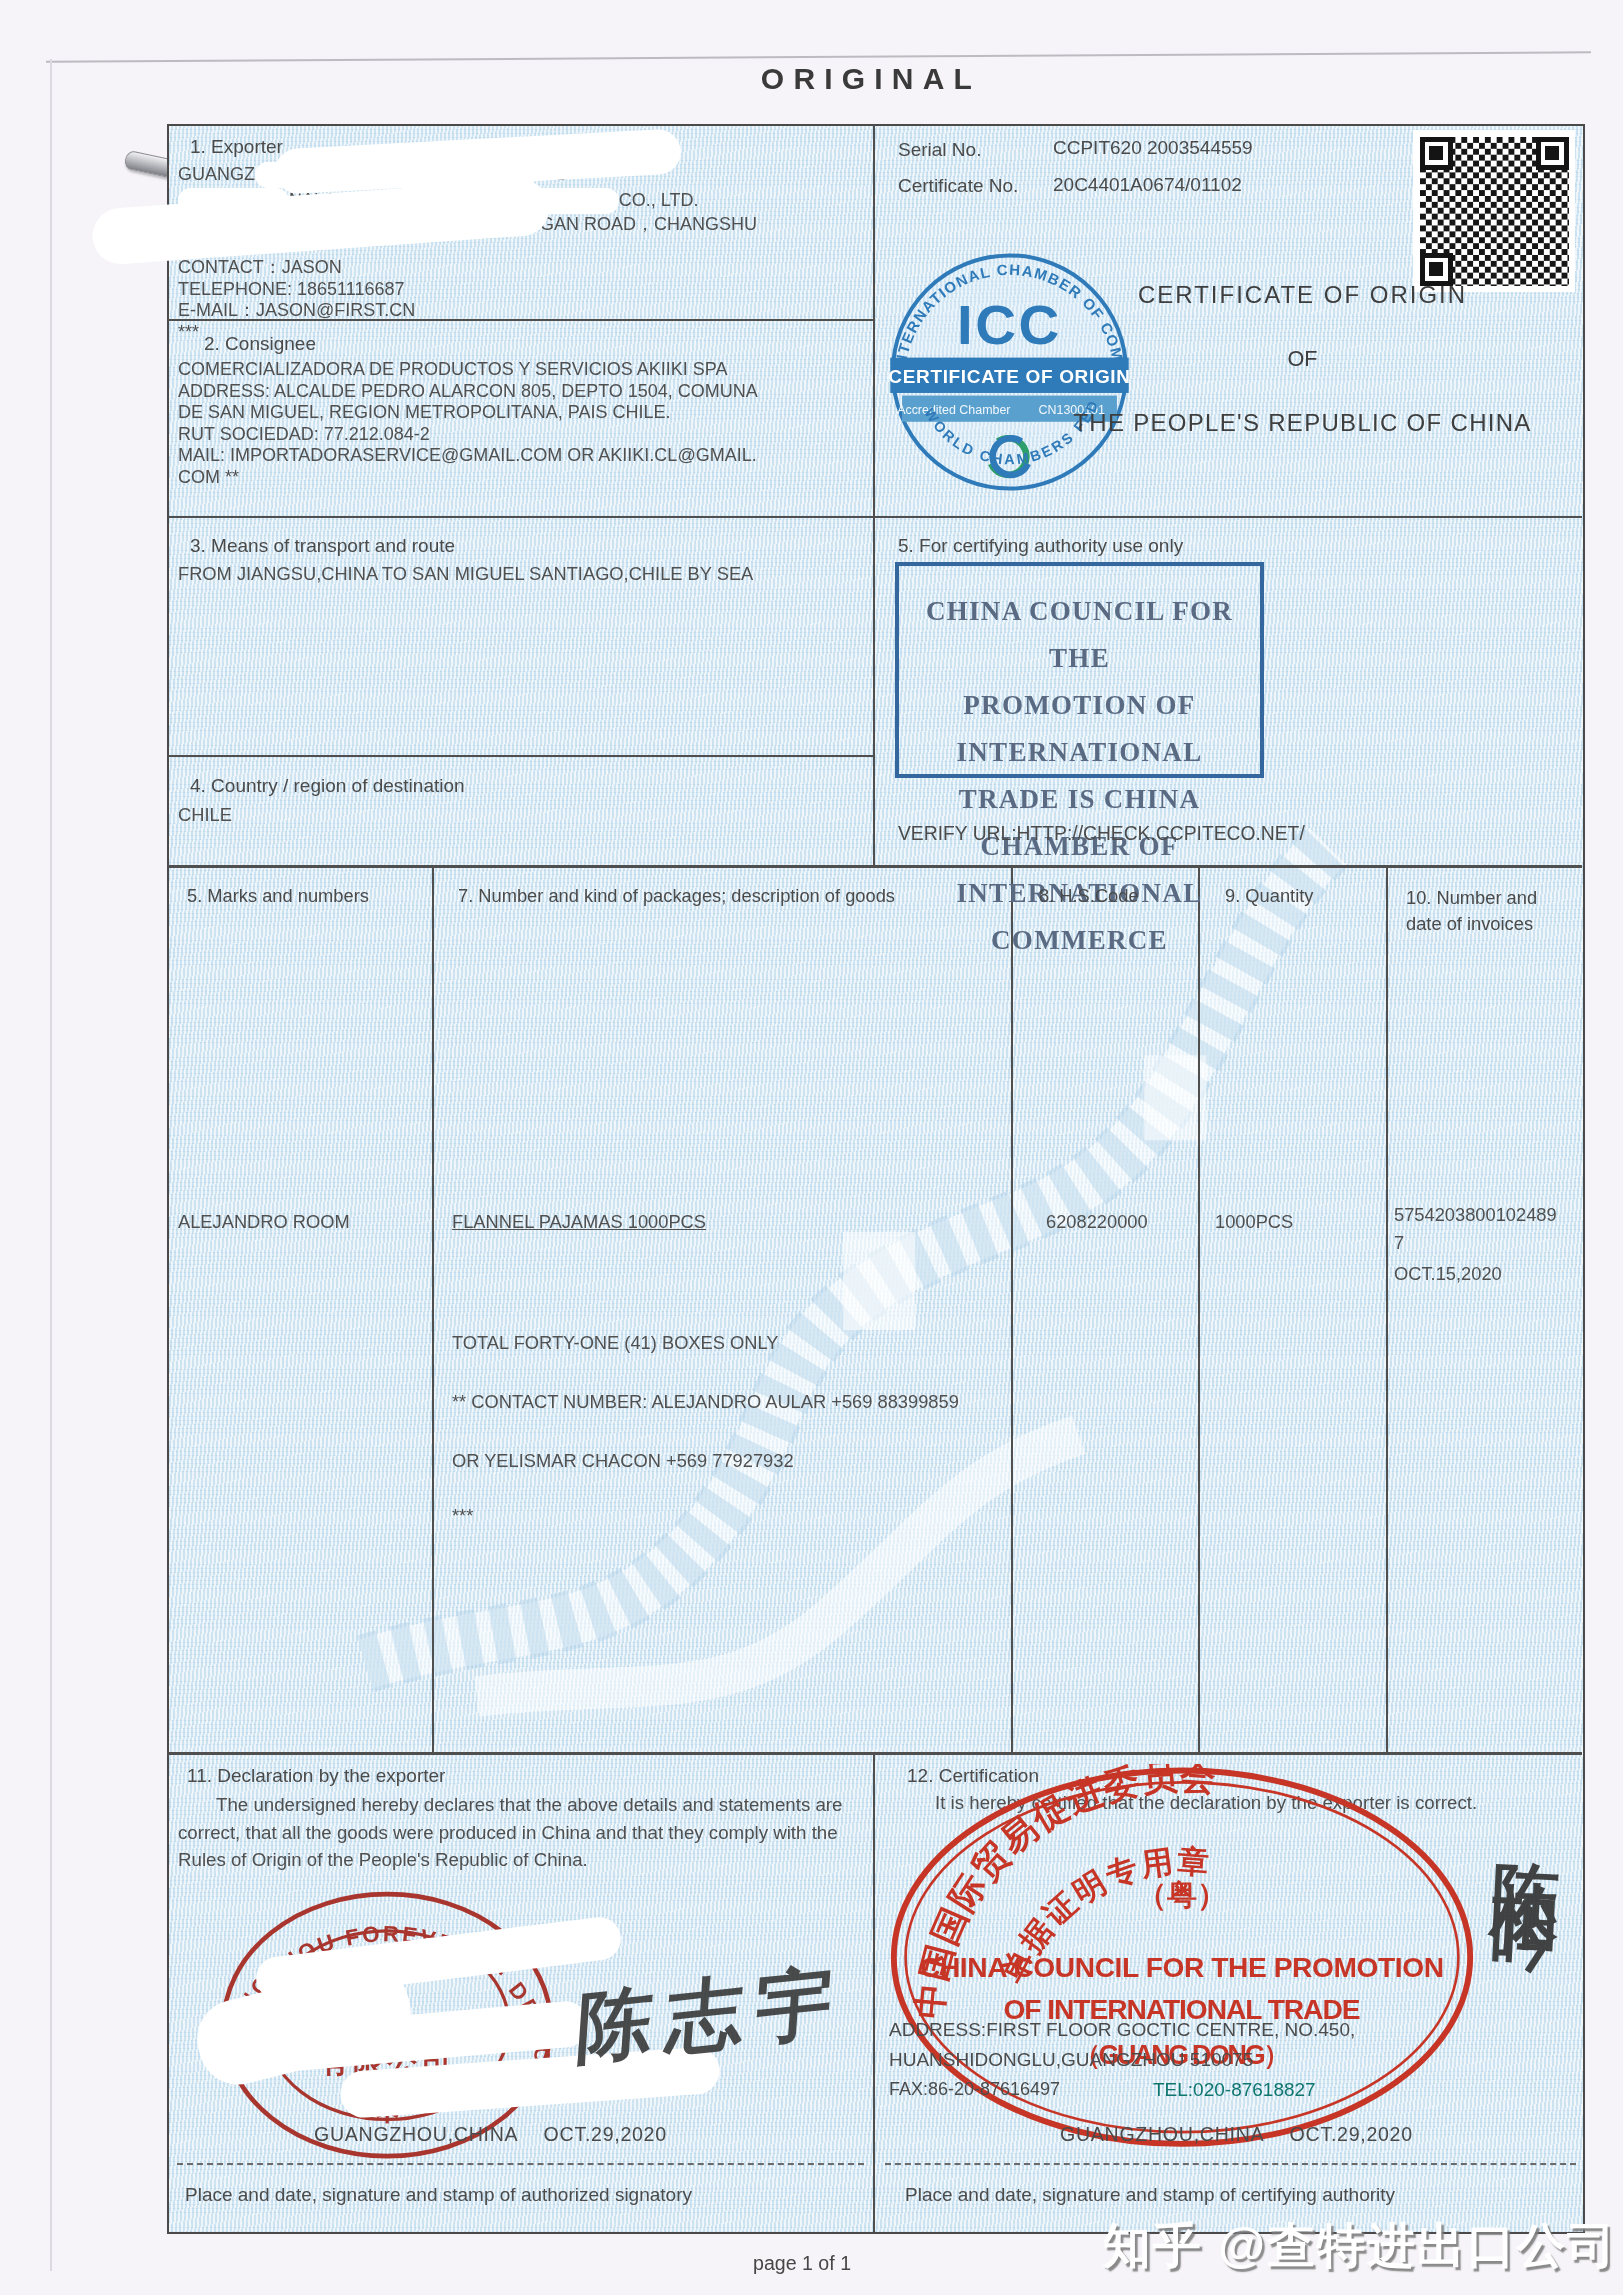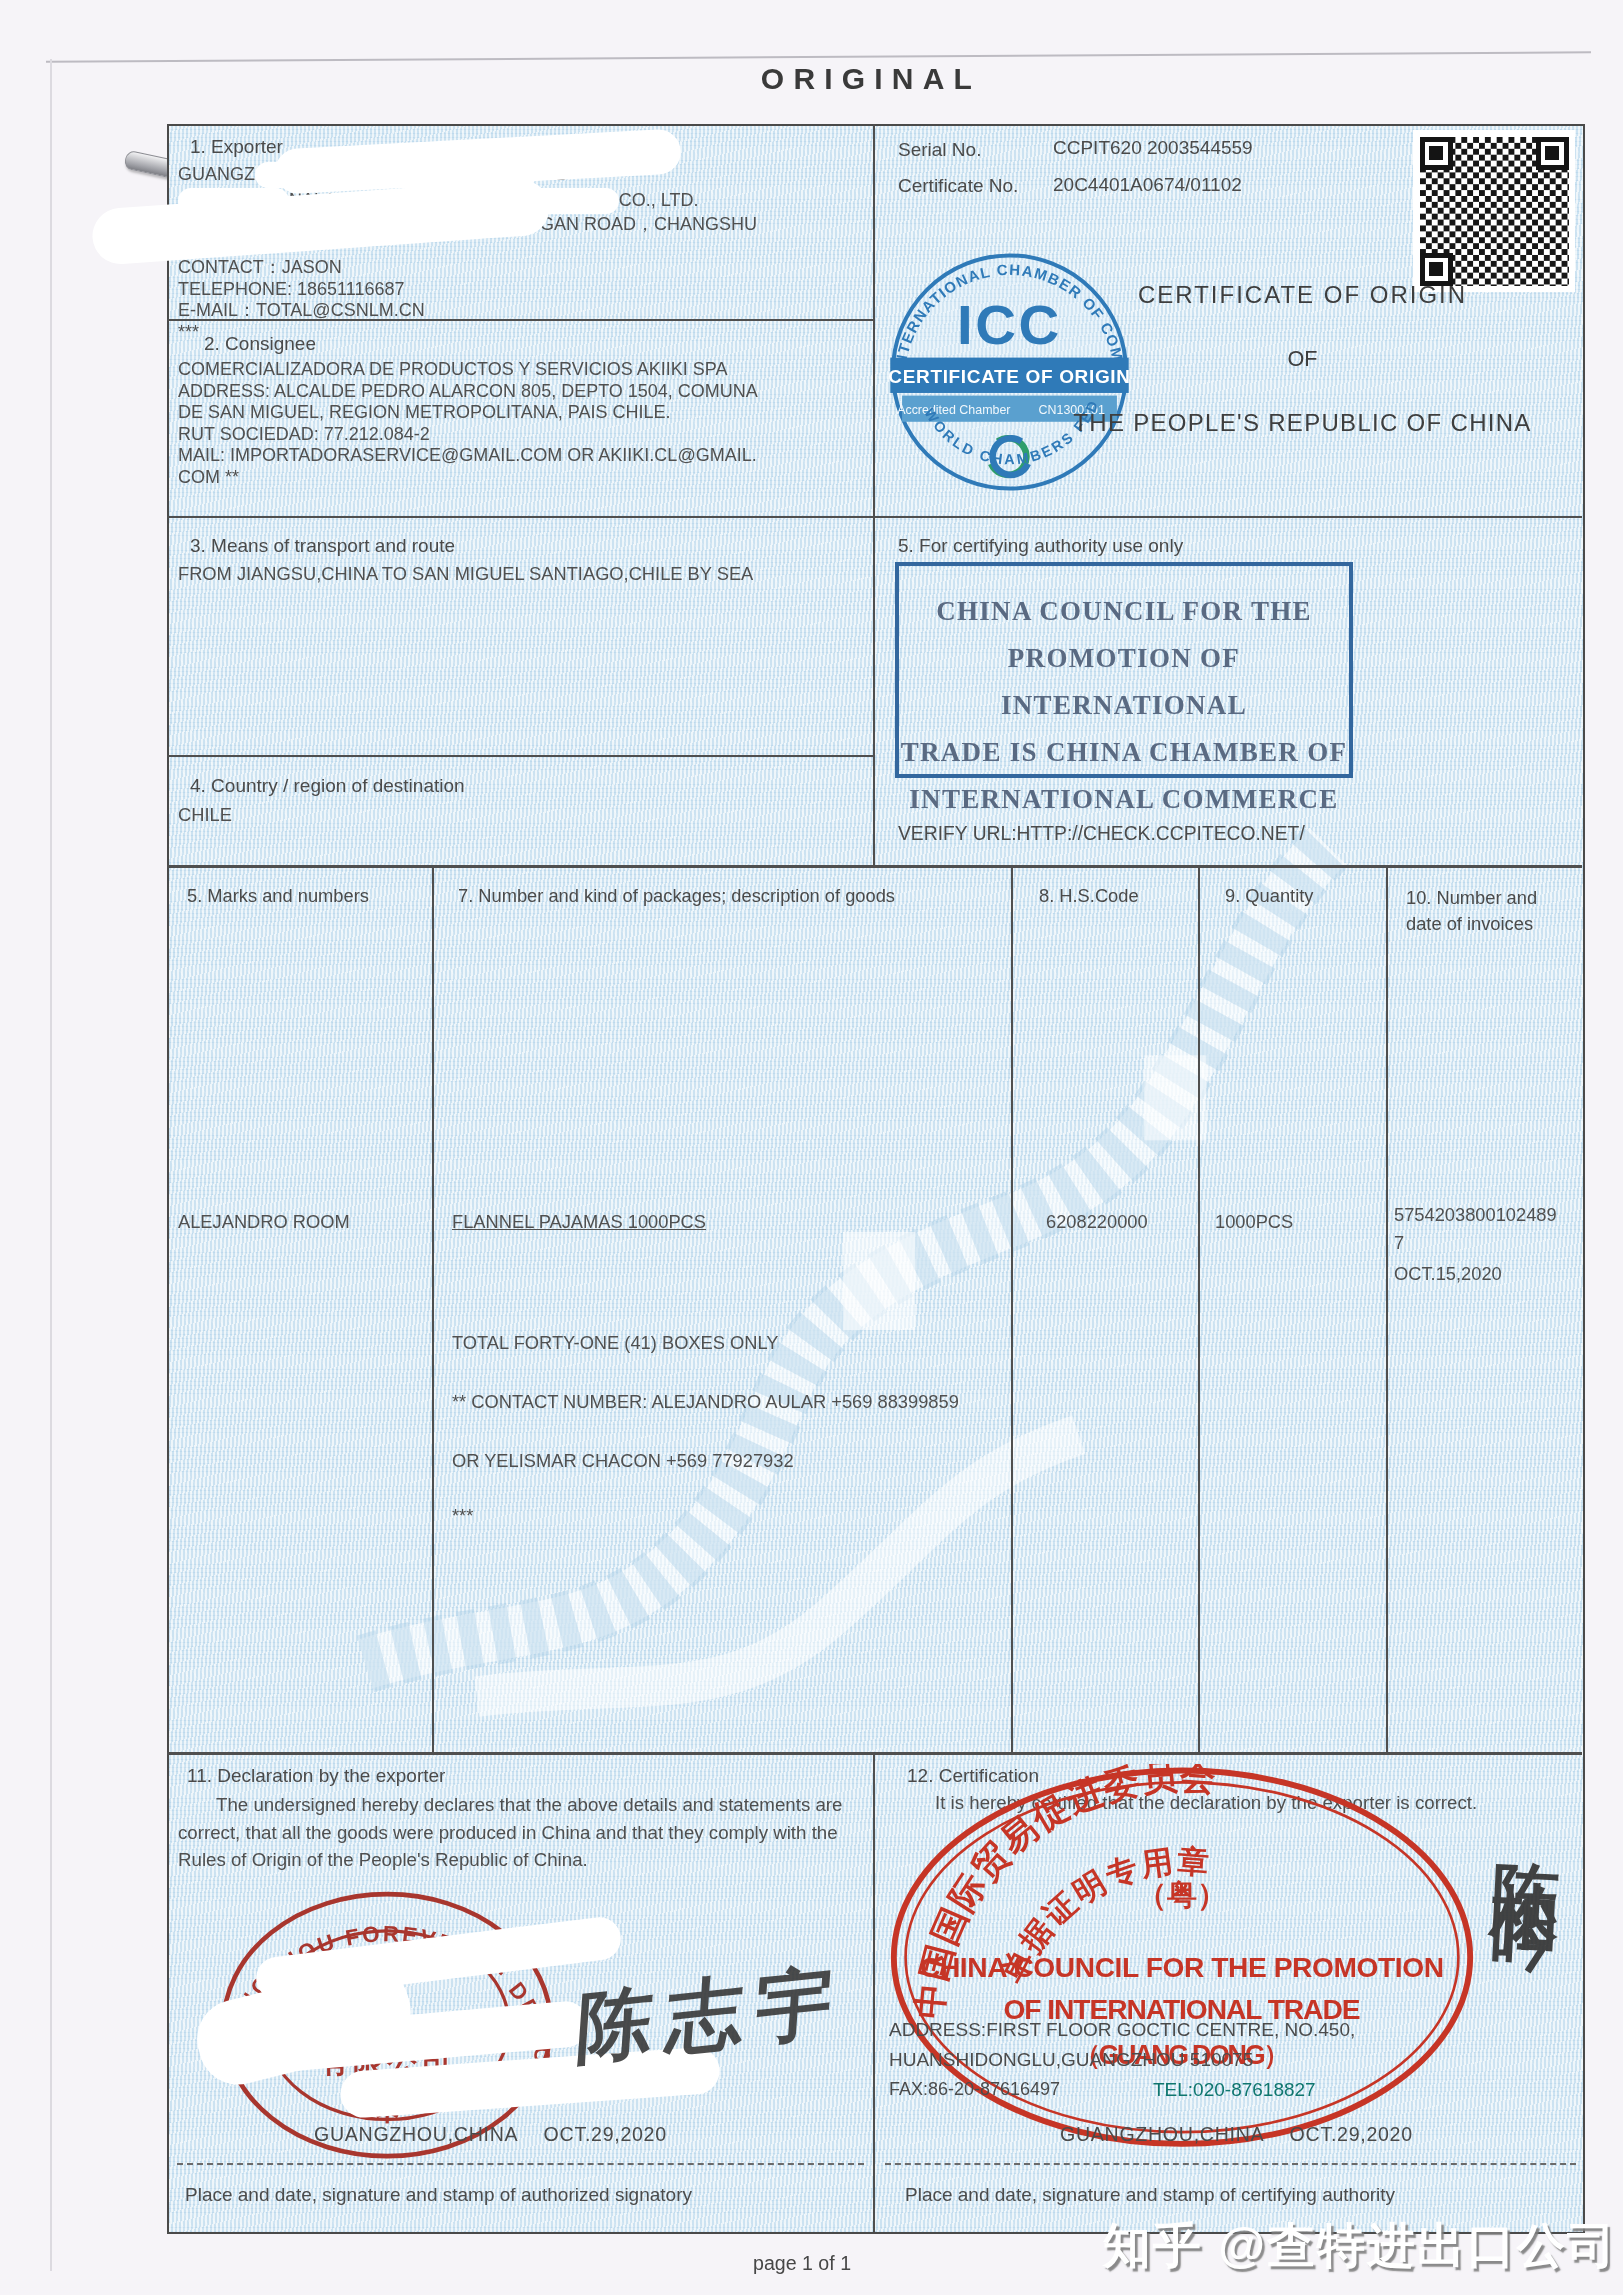--- a/index.html
+++ b/index.html
@@ -22,21 +22,21 @@
   .gline{position:absolute;background:#4f4f4f;}
   .title-original{position:absolute;left:668px;top:62px;width:406px;text-align:center;
         font-size:30px;font-weight:bold;letter-spacing:9.2px;color:#3a3a3a;}
   .lbl{font-size:19px;color:#4a4a4a;}
   .content{font-size:18px;color:#505050;line-height:21.6px;}
   .kv{font-size:19px;color:#4a4a4a;}
   .titleblock{position:absolute;left:1021px;top:281px;width:563px;text-align:center;color:#3e3e3e;}
   .titleblock .t1{font-size:24px;letter-spacing:2px;}
   .titleblock .t2{font-size:21.6px;margin-top:37px;}
   .titleblock .t3{font-size:24px;letter-spacing:1.3px;margin-top:37px;}
-  .bluebox{position:absolute;left:895px;top:562px;width:458px;height:216px;box-sizing:border-box;
+  .bluebox{position:absolute;left:895px;top:562px;width:369px;height:216px;box-sizing:border-box;
         border:4.6px solid #33679e;text-align:center;padding-top:22px;}
   .bluebox div{font-family:"Liberation Serif", serif;font-size:27px;color:#5a6a82;letter-spacing:1.3px;line-height:47px;font-weight:bold;}
   .whiteout{position:absolute;background:#ffffff;border-radius:26px;}
   .qr{position:absolute;left:1413px;top:130px;width:162px;height:162px;background:#fff;padding:0;}
   .qr-inner{position:absolute;inset:6.5px;background:repeating-conic-gradient(#161616 0% 25%, #ffffff 0% 50%);background-size:11.8px 11.8px;}
   .qr-finder{position:absolute;width:33px;height:33px;border:5.9px solid #141414;background:#fff;box-sizing:border-box;}
   .qr-finder::after{content:"";position:absolute;inset:4.6px;background:#141414;}
   .dashline{position:absolute;border-top:2px dashed #6a6a6a;height:0;}
   .sig-left{position:absolute;left:576px;top:1964px;font-size:77px;font-weight:600;color:#343434;
         transform:rotate(-6deg) skewX(-10deg);letter-spacing:13px;opacity:.88;}
@@ -82,21 +82,21 @@
   <div class="gline" style="left:1386px;top:865px;width:2px;height:887px;"></div>
 
   <div class="abs lbl" style="left:190px;top:136px;">1. Exporter</div>
   <div class="abs content" style="left:178px;top:162px;width:681px;">
     <div><span>GUANGZ</span><span class="inline-blob" style="width:281px;"></span><span>LTD</span></div>
     <div><span class="inline-blob" style="width:111px;"></span><span>NALAIMEI INTERNATIONAL</span><span class="inline-blob" style="width:98px;"></span><span>CO., LTD.</span></div>
     <div>ADD：ROOM 206，BUILDING H，NO.5 MOGAN ROAD，CHANGSHU</div>
     <div>CITY,CHINA</div>
     <div>CONTACT：JASON</div>
     <div>TELEPHONE: 18651116687</div>
-    <div>E-MAIL：TOTAL@CSNLM.CN</div>
+    <div>E-MAIL：JASON@FIRST.CN</div>
     <div>***</div>
   </div>
 
   <div class="whiteout" style="left:275px;top:139px;width:406px;height:45px;transform:rotate(-3deg);"></div>
   <div class="whiteout" style="left:92px;top:194px;width:458px;height:56px;transform:rotate(-4deg);border-radius:29.5px;"></div>
 
   <div class="abs kv" style="left:898px;top:139px;">Serial No.</div>
   <div class="abs kv" style="left:1053px;top:137px;">CCPIT620 2003544559</div>
   <div class="abs kv" style="left:898px;top:175px;">Certificate No.</div>
   <div class="abs kv" style="left:1053px;top:174px;">20C4401A0674/01102</div>

